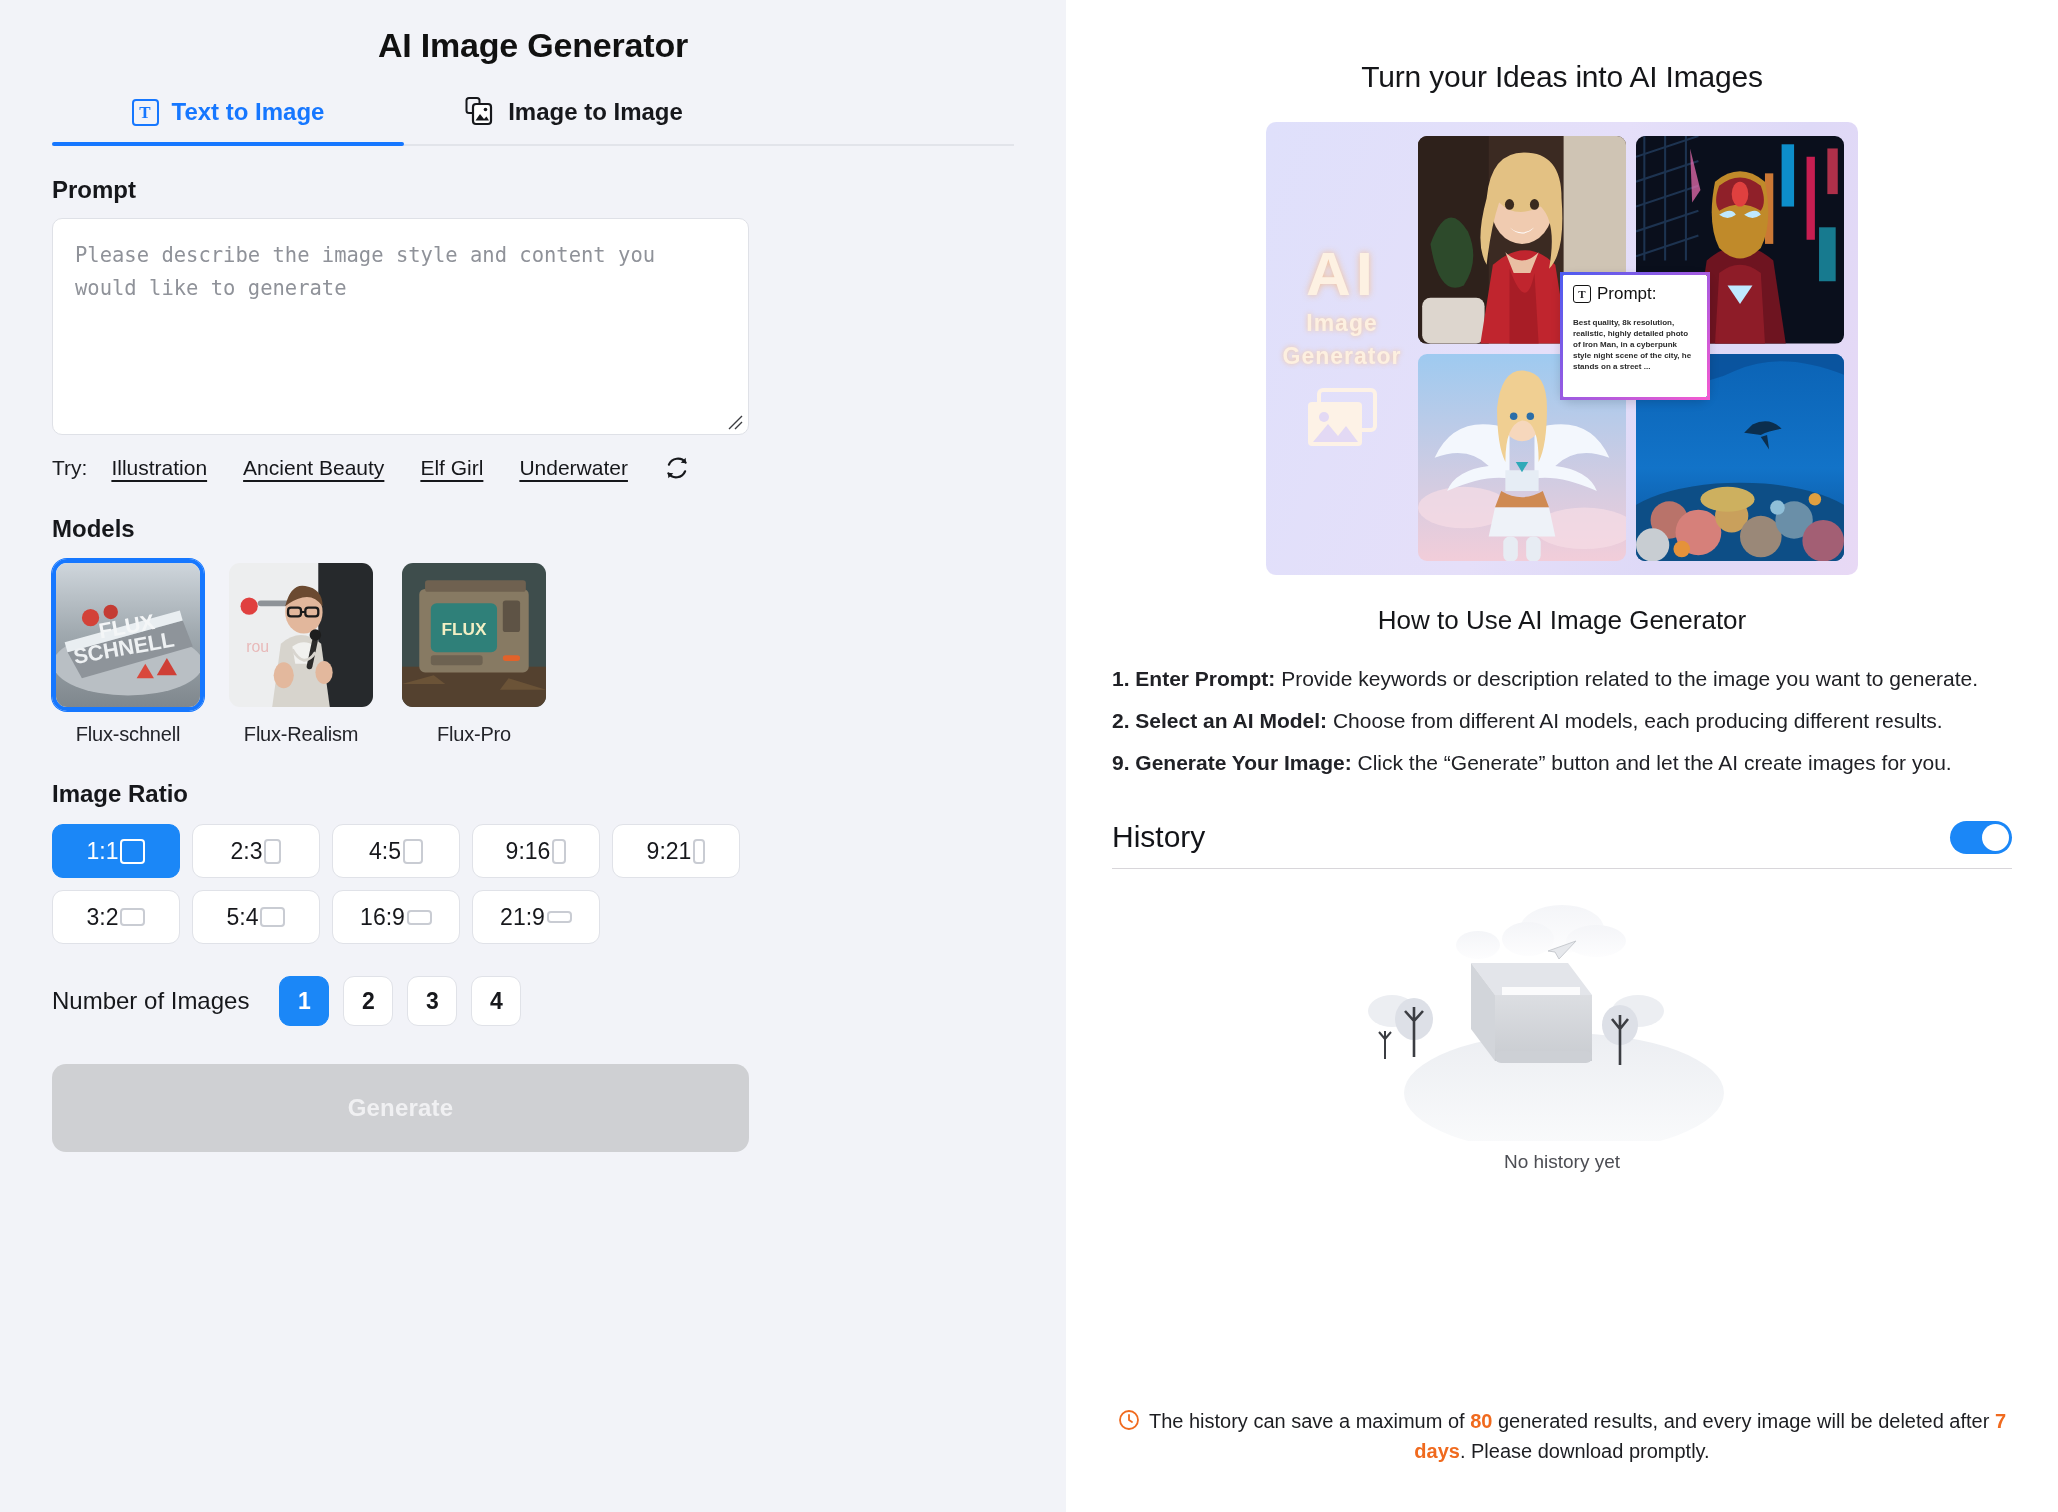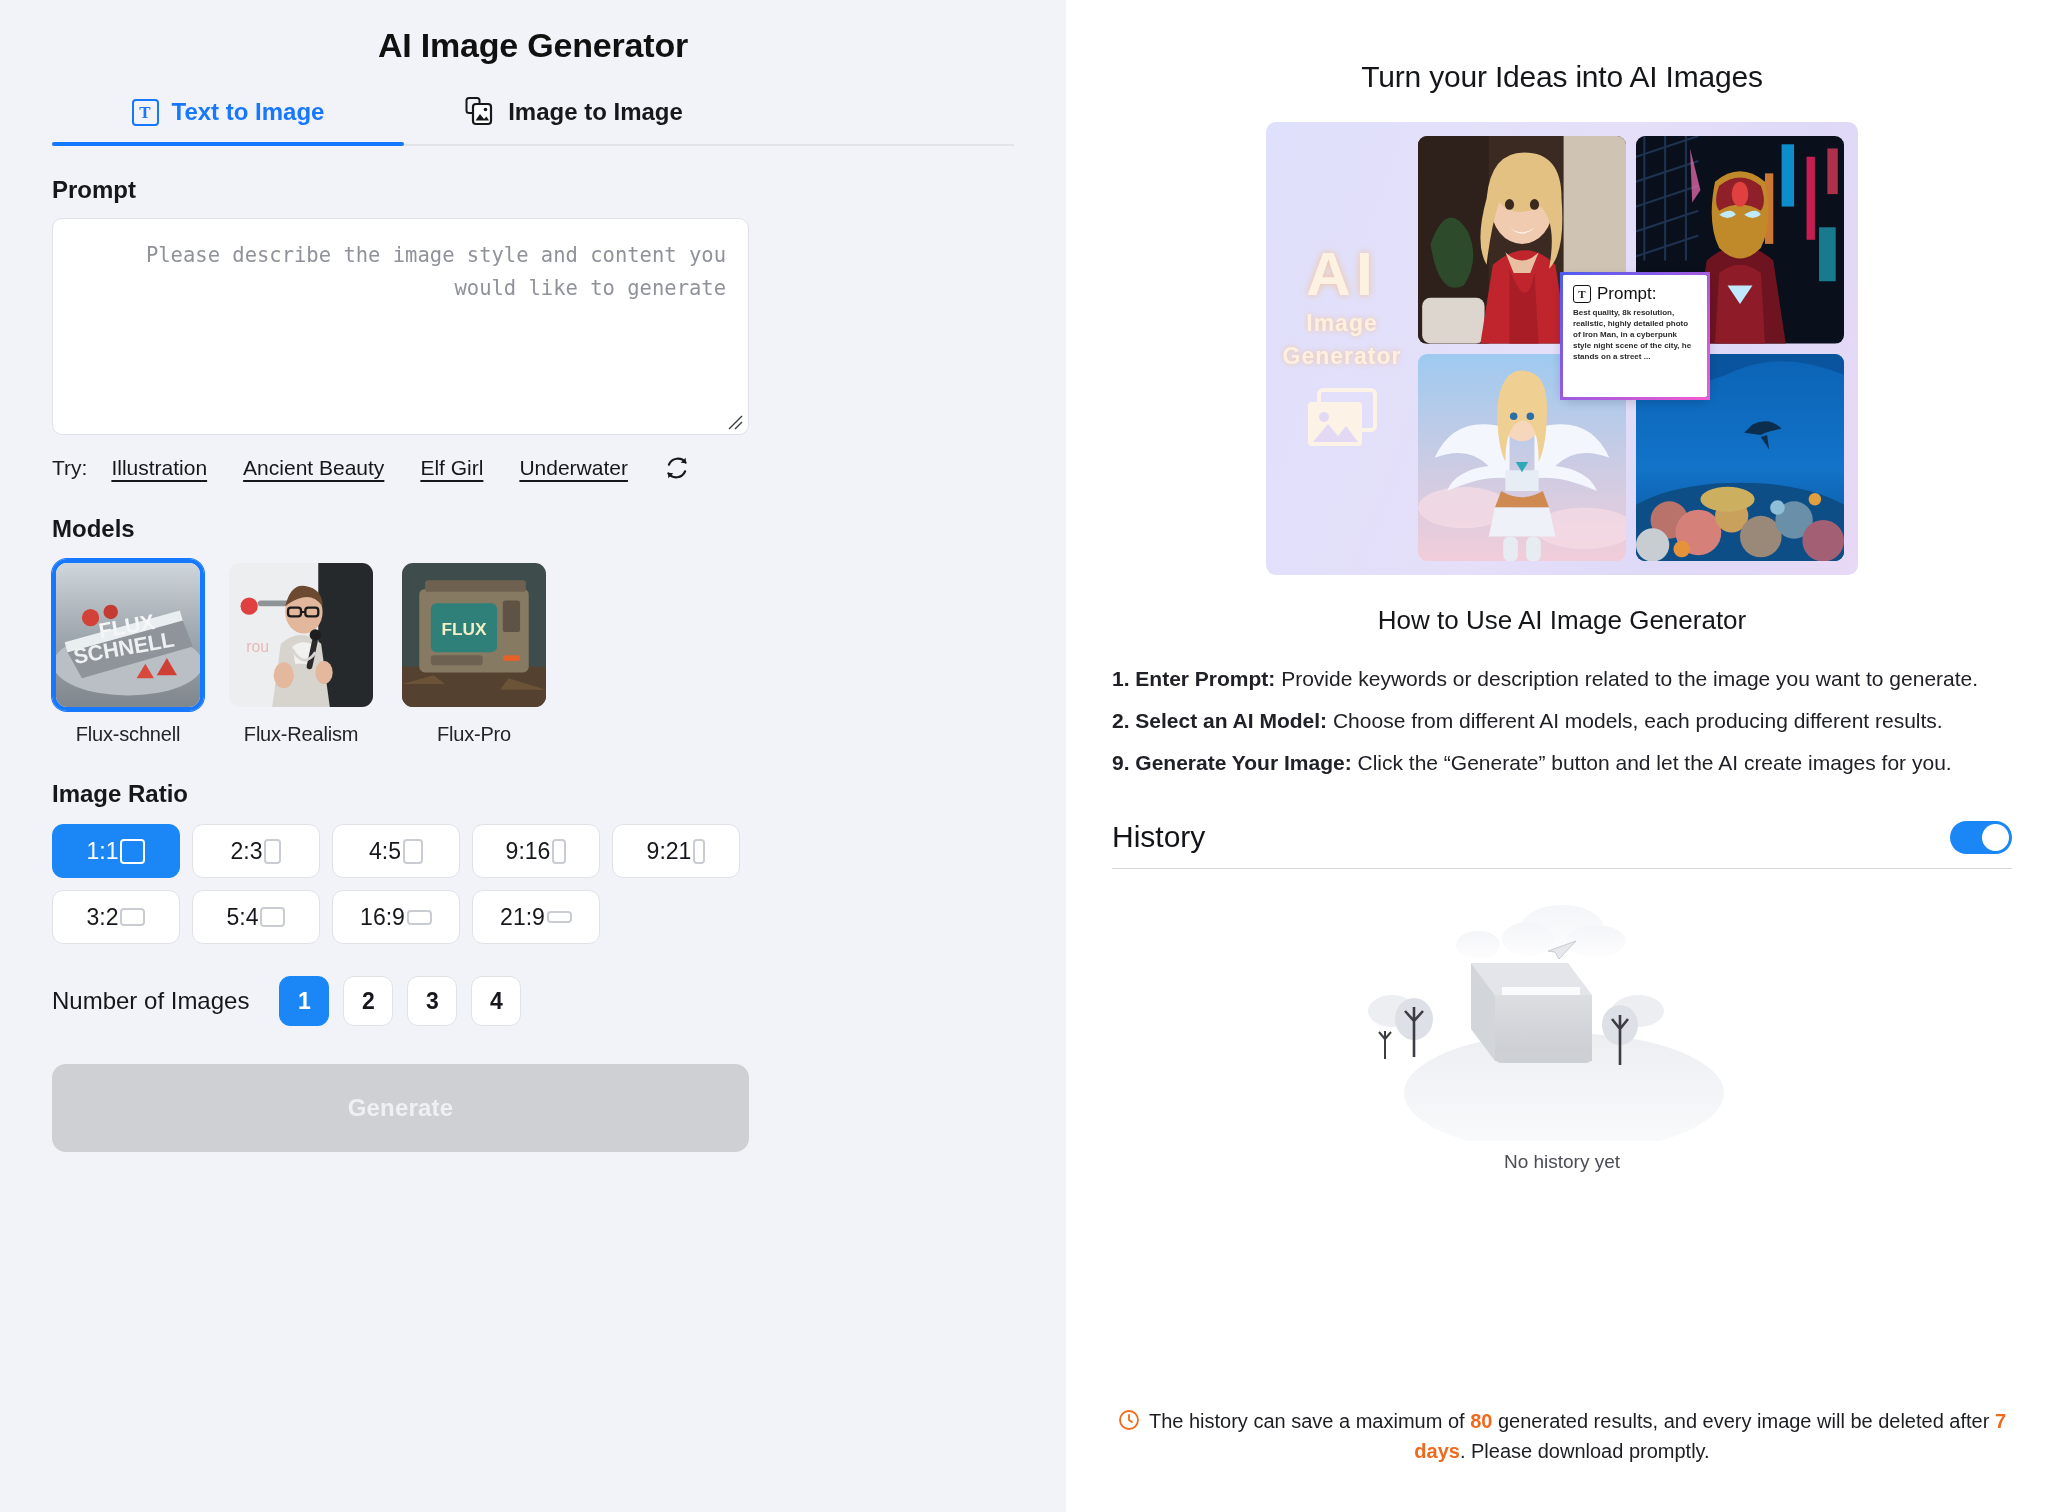--- a/index.html
+++ b/index.html
@@ -68,21 +68,20 @@
     border-radius:10px;
     padding:20px 22px;
     position:relative;
   }
   .prompt-placeholder {
     font-family:"DejaVu Sans Mono","Liberation Mono",monospace;
     font-size:20.5px;
     line-height:33px;
     color:#8f9299;
     white-space:pre-wrap;
-    text-align:right;
   }
   .resize-grip {
     position:absolute; right:5px; bottom:4px; width:18px; height:18px;
   }
   .try-row {
     display:flex; align-items:center; gap:0;
     margin-top:20px; font-size:21px; color:#1b1c20;
   }
   .try-label { margin-right:24px; }
   .try-link {
@@ -193,21 +192,21 @@
   }
   .callout-head { display:flex; align-items:center; gap:6px; }
   .callout-tbox {
     width:18px;height:18px;border:1.8px solid #141414;border-radius:3px;
     display:flex;align-items:center;justify-content:center;
     font-size:11px;font-weight:700;line-height:1;
     font-family:"Liberation Serif", serif;
   }
   .callout-title { font-size:17px; font-weight:400; color:#111; }
   .callout-body {
-    margin-top:3px; font-size:8px; line-height:11px;
+    margin-top:13px; font-size:8px; line-height:11px;
     color:#2b2b2b; font-weight:700;
     filter:blur(0.35px);
   }
 
   .howto-title {
     text-align:center; font-size:26px; font-weight:400;
     color:#151619; margin-top:30px;
   }
   .howto { margin-top:22px; font-size:21px; line-height:42px; color:#202126; }
   .howto b { font-weight:700; }

